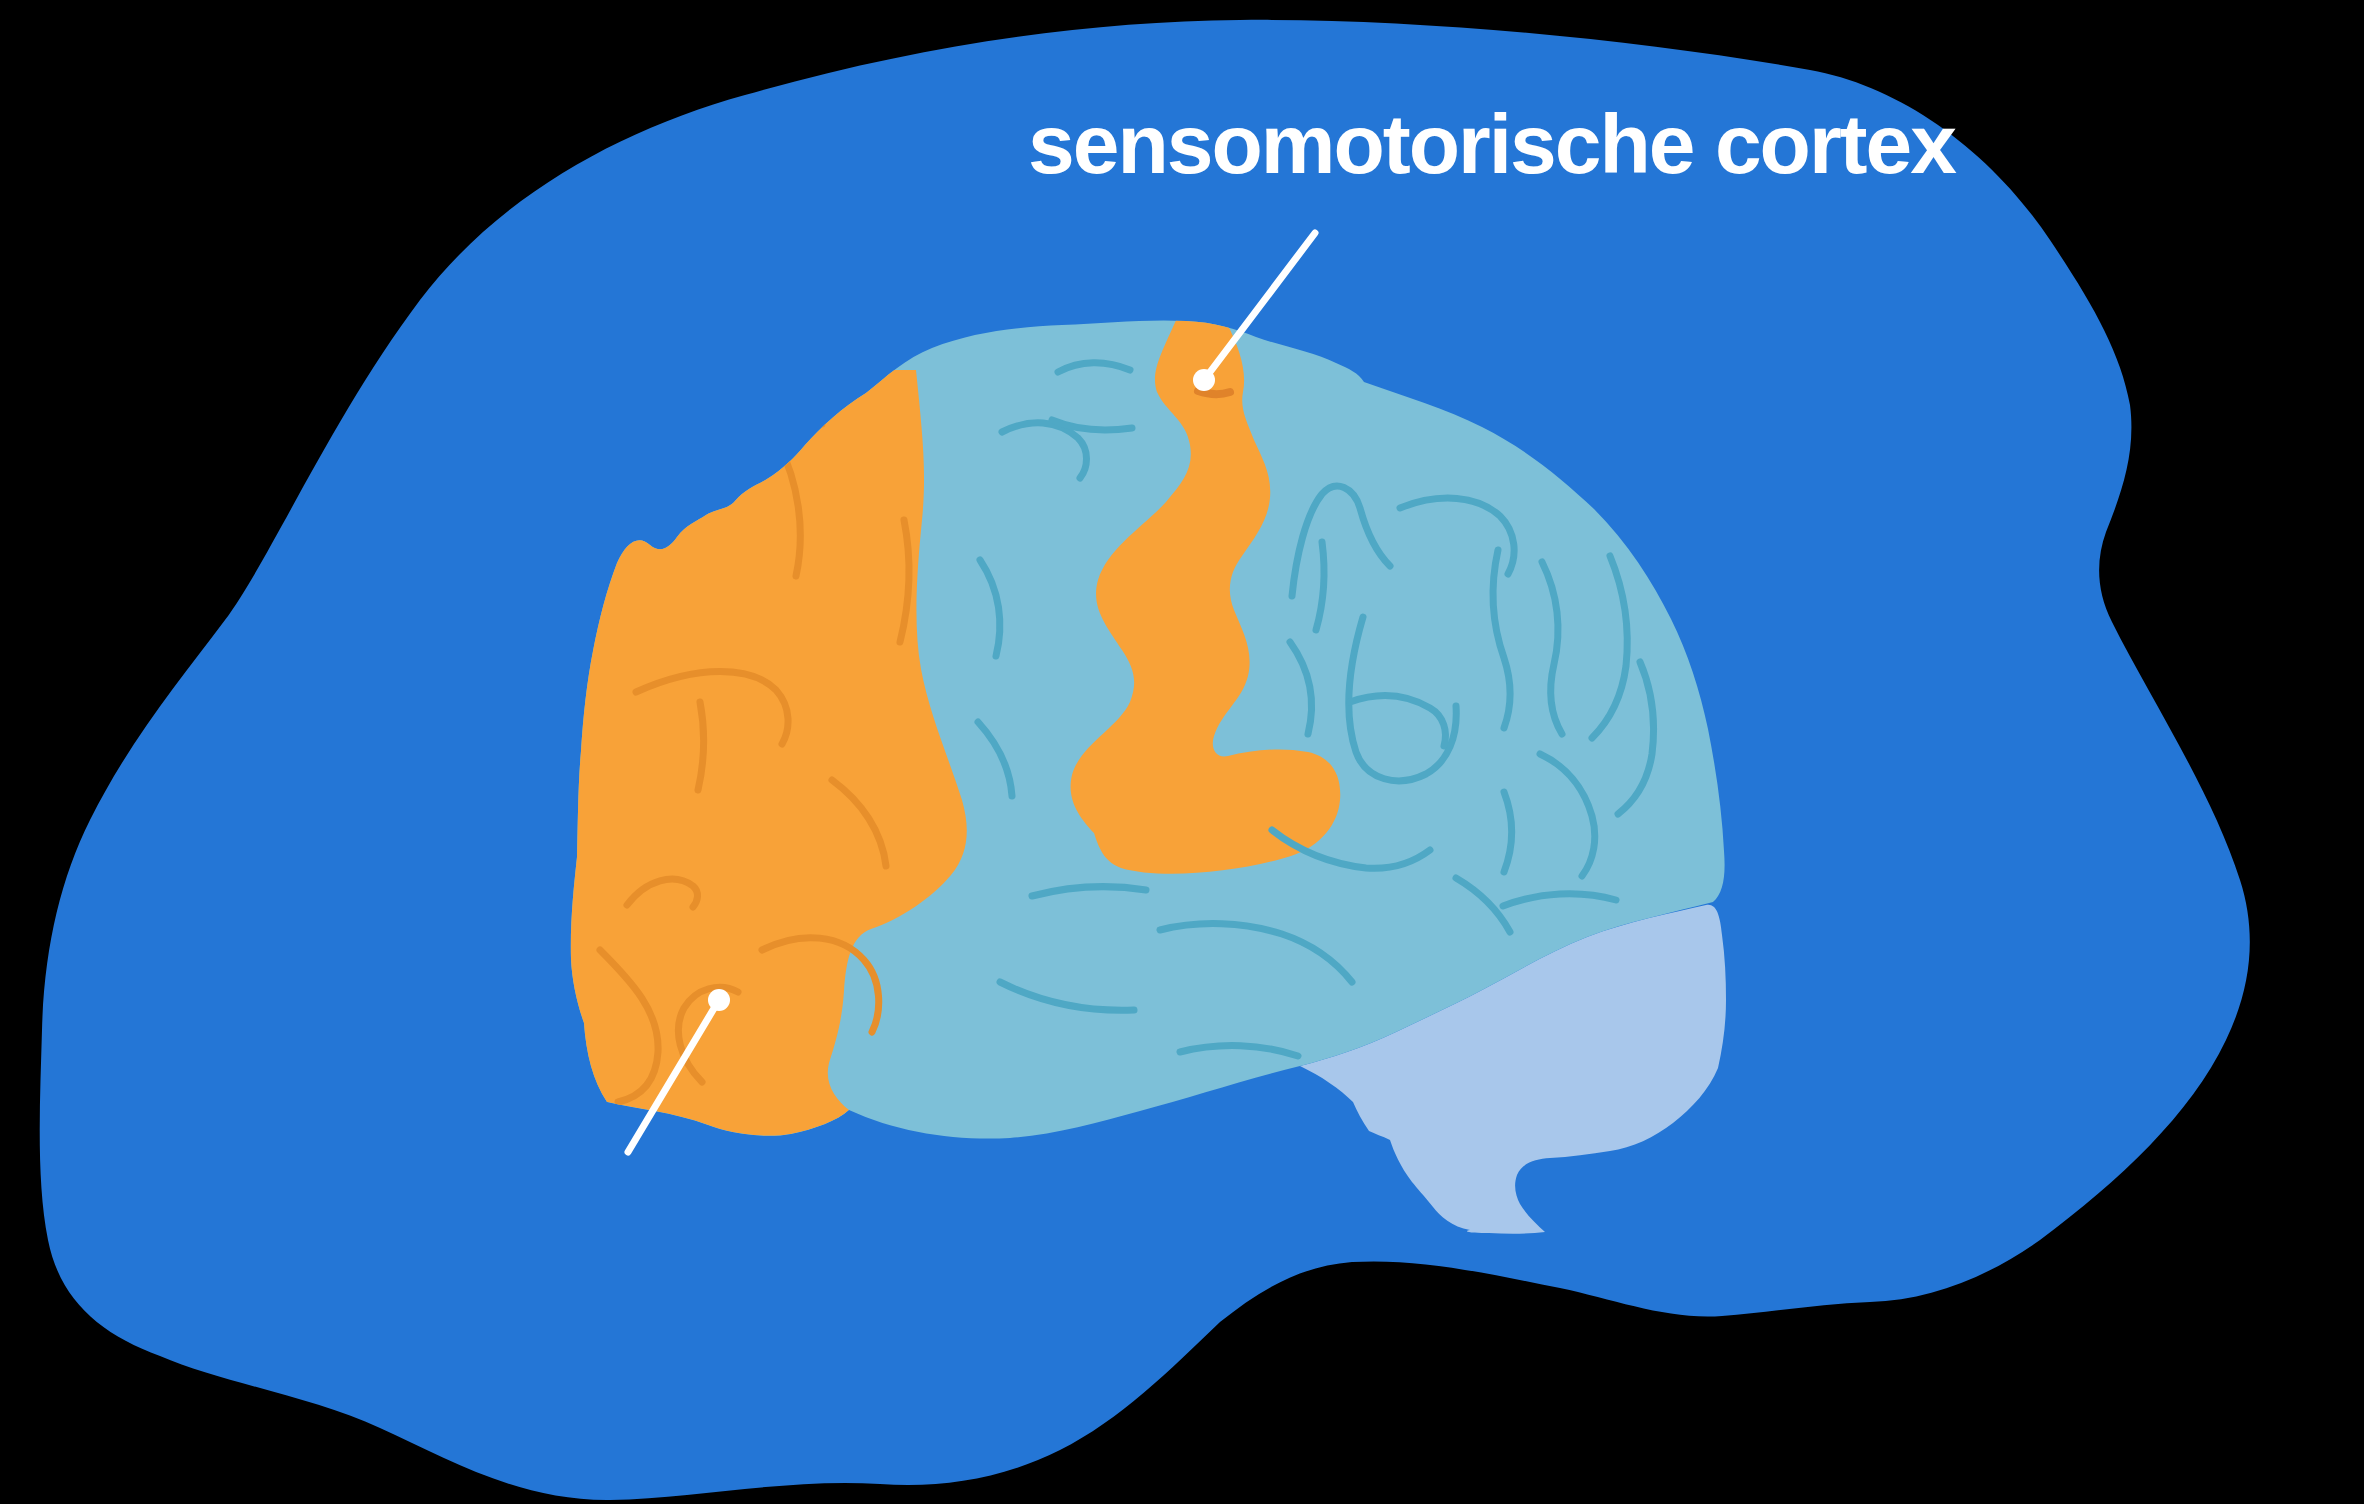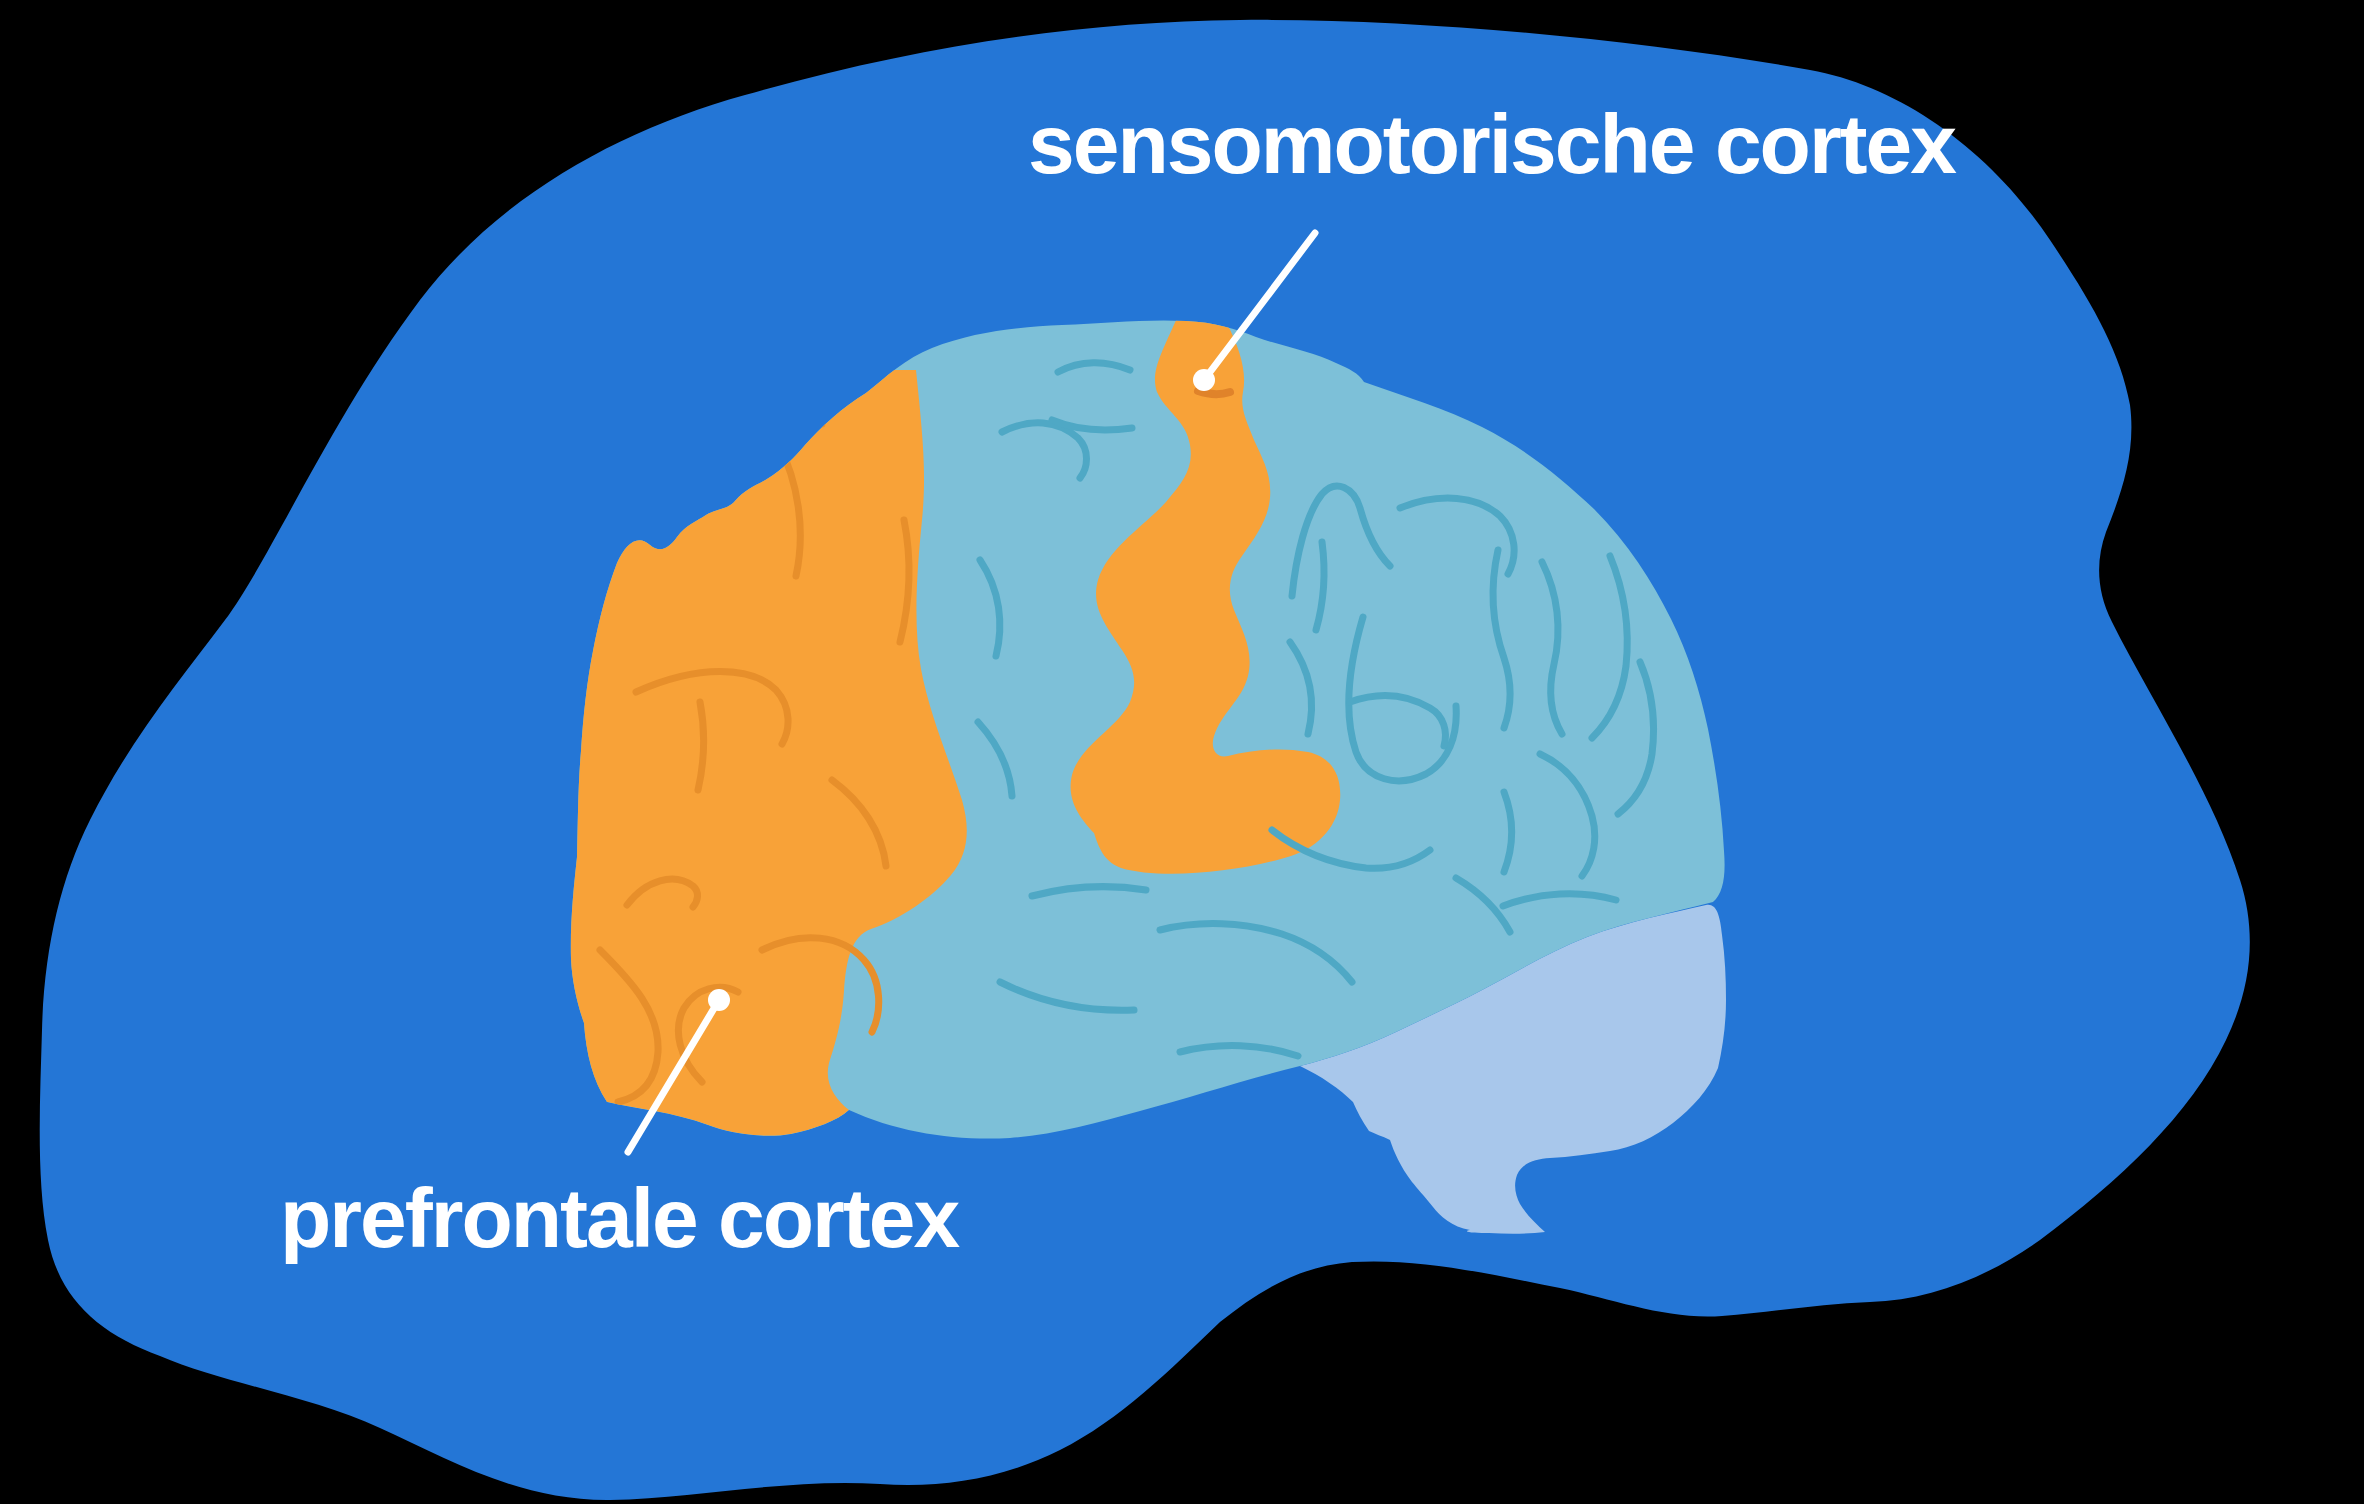--- a/index.html
+++ b/index.html
@@ -169,14 +169,13 @@
     </g>
 
     <g class="leader">
       <line x1="628" y1="1152" x2="719" y2="1000" stroke="#FFFFFF"></line>
       <circle cx="719" cy="1000" r="11" fill="#FFFFFF"></circle>
     </g>
   </svg>
 
   <div class="label" id="label-sensorimotor">sensomotorische cortex</div>
 
-  <div class="label" id="label-prefrontal">prefrontale cortex</div>
 </div>
 
 </body></html>

